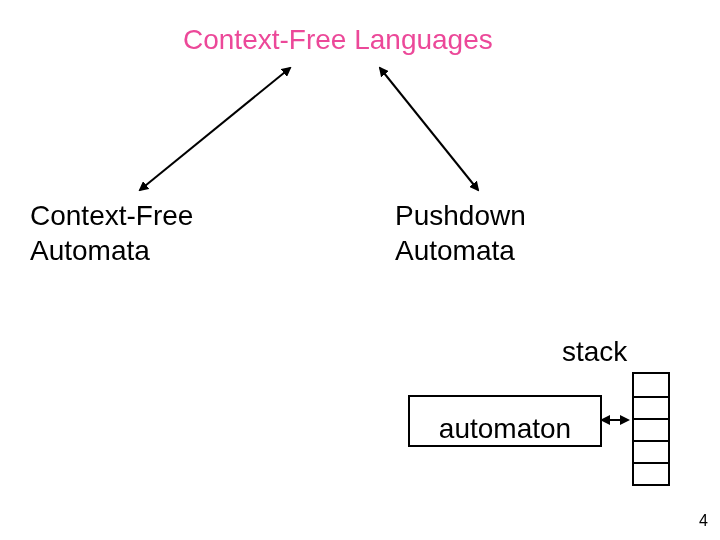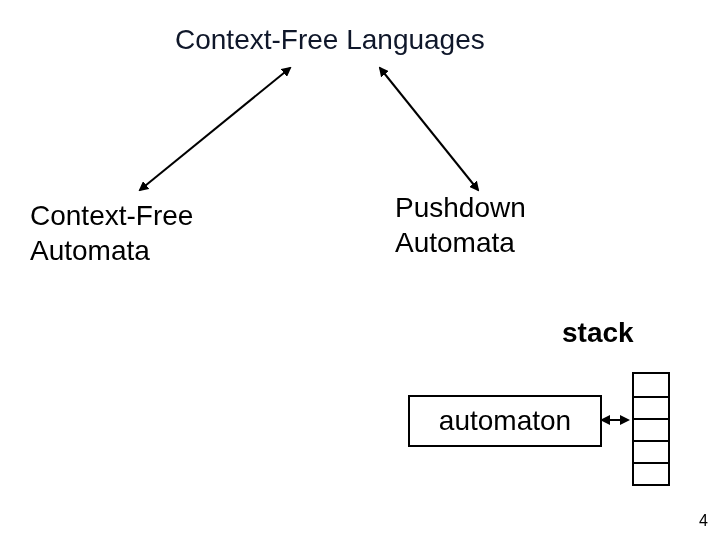--- a/index.html
+++ b/index.html
@@ -13,21 +13,22 @@
     color: #000;
     position: relative;
     overflow: hidden;
   }
   .label {
     position: absolute;
     line-height: 1.25;
     white-space: pre;
   }
   .title {
-    color: #0f172a;
+    color: #ec4899;
+    margin-left: 8px;
   }
   .slide-num {
     position: absolute;
     right: 12px;
     bottom: 10px;
     font-size: 16px;
     font-family: Arial, sans-serif;
     color: #000;
   }
   svg.overlay {
@@ -36,21 +37,21 @@
     top: 0;
     width: 720px;
     height: 540px;
     pointer-events: none;
   }
   .automaton-box {
     position: absolute;
     border: 2px solid #000;
     background: #fff;
     display: flex;
-    align-items: center;
+    align-items: flex-end;
     justify-content: center;
   }
   .stack-box {
     position: absolute;
     border: 2px solid #000;
     background: #fff;
   }
   .stack-box .cell {
     border-top: 2px solid #000;
     width: 100%;
@@ -61,24 +62,24 @@
   }
 </style>
 </head>
 <body>
 
 <div class="label title" style="left:175px; top:22px;">Context-Free Languages</div>
 
 <div class="label" style="left:30px; top:198px;">Context-Free
 Automata</div>
 
-<div class="label" style="left:395px; top:190px;">Pushdown
+<div class="label" style="left:395px; top:198px;">Pushdown
 Automata</div>
 
-<div class="label" style="left:562px; top:315px;font-weight:bold;">stack</div>
+<div class="label" style="left:562px; top:334px;">stack</div>
 
 <div class="automaton-box" style="left:408px; top:395px; width:190px; height:48px;">
   <span>automaton</span>
 </div>
 
 <div class="stack-box" id="stack-box" style="left:632px; top:372px; width:34px; height:110px;">
     <div class="cell" style="height: 22px;"></div>
     <div class="cell" style="height: 22px;"></div>
     <div class="cell" style="height: 22px;"></div>
     <div class="cell" style="height: 22px;"></div>

